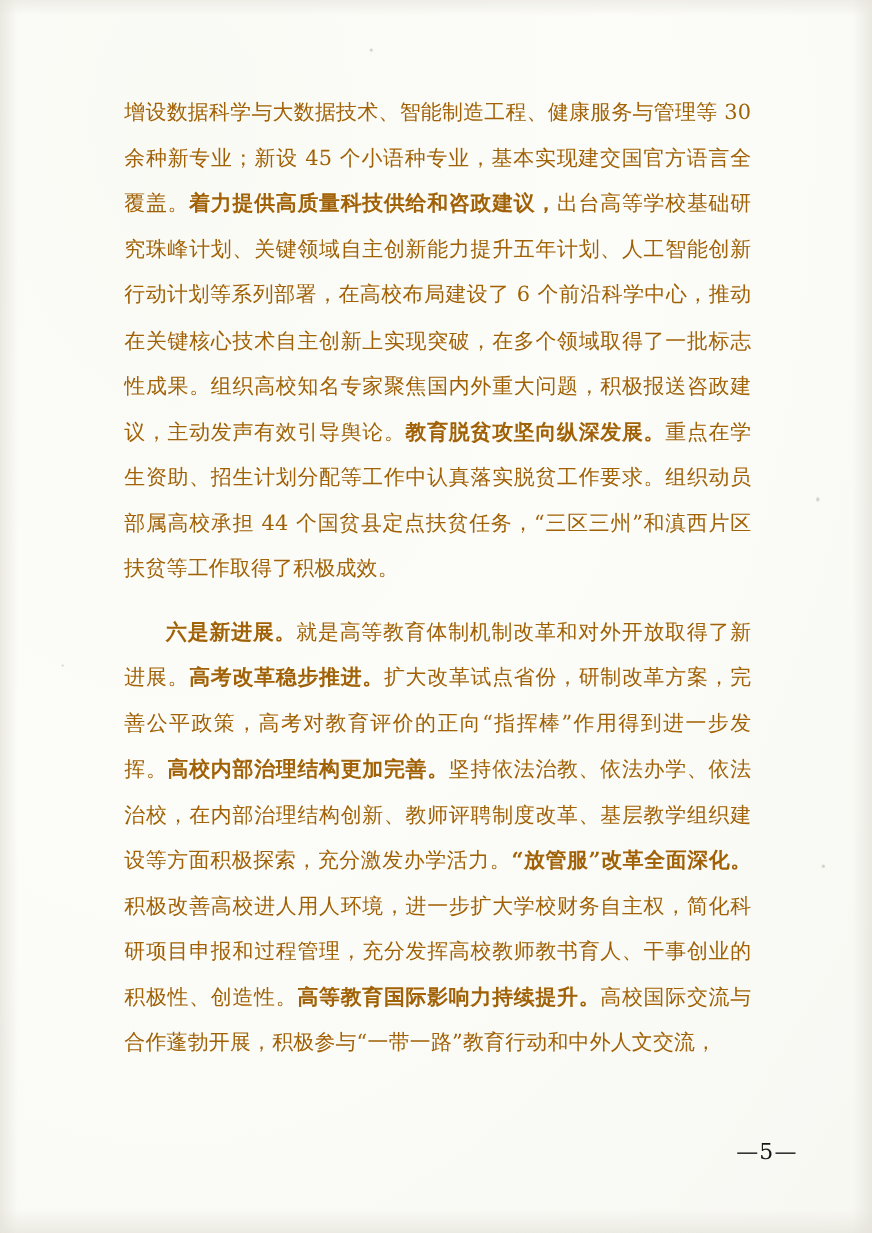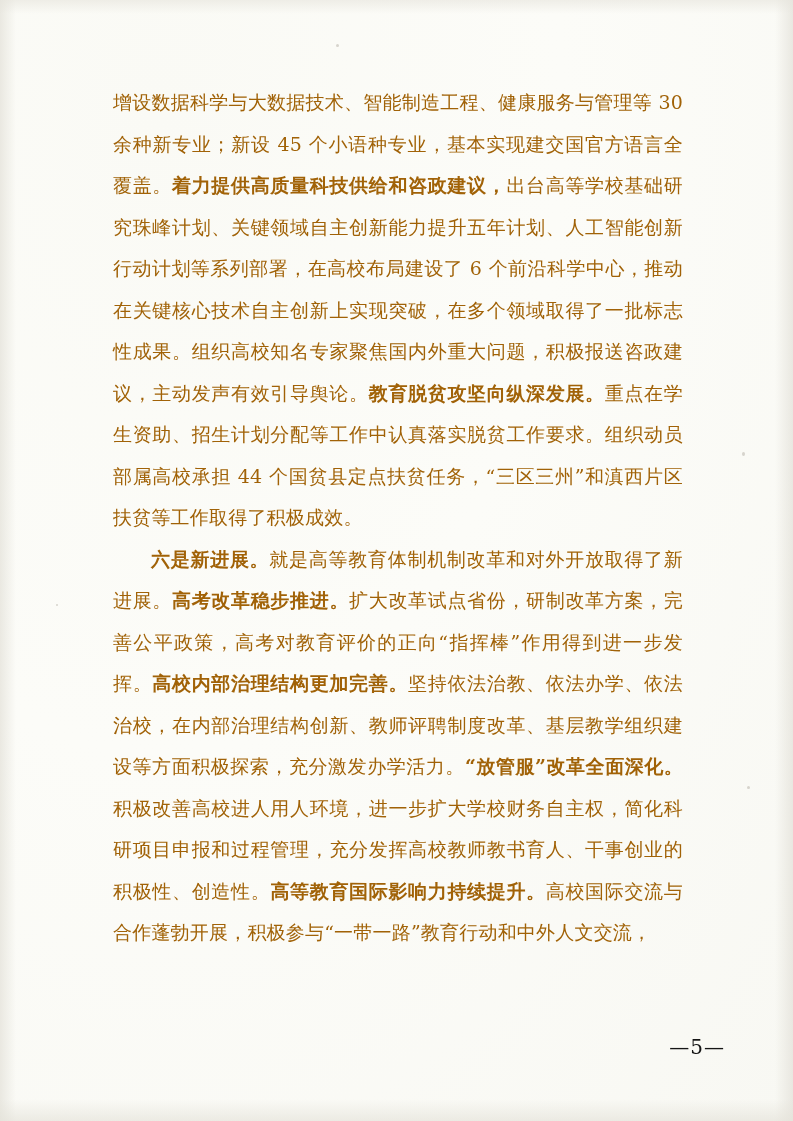--- a/index.html
+++ b/index.html
@@ -67,21 +67,21 @@
     margin: 0 0 0 0;
     font-size: 19px;
     line-height: 41.5px;
     color: #a16207;
     text-align: justify;
     text-justify: inter-character;
     letter-spacing: 0.2px;
     font-family: "DejaVu Serif", serif;
   }
   p.para + p.para {
-    margin-top: 0px;
+    margin-top: 16px;
   }
   .indent {
     text-indent: 2em;
   }
   .bold {
     font-weight: bold;
   }
   .page-number {
     position: absolute;
     right: 68px;

